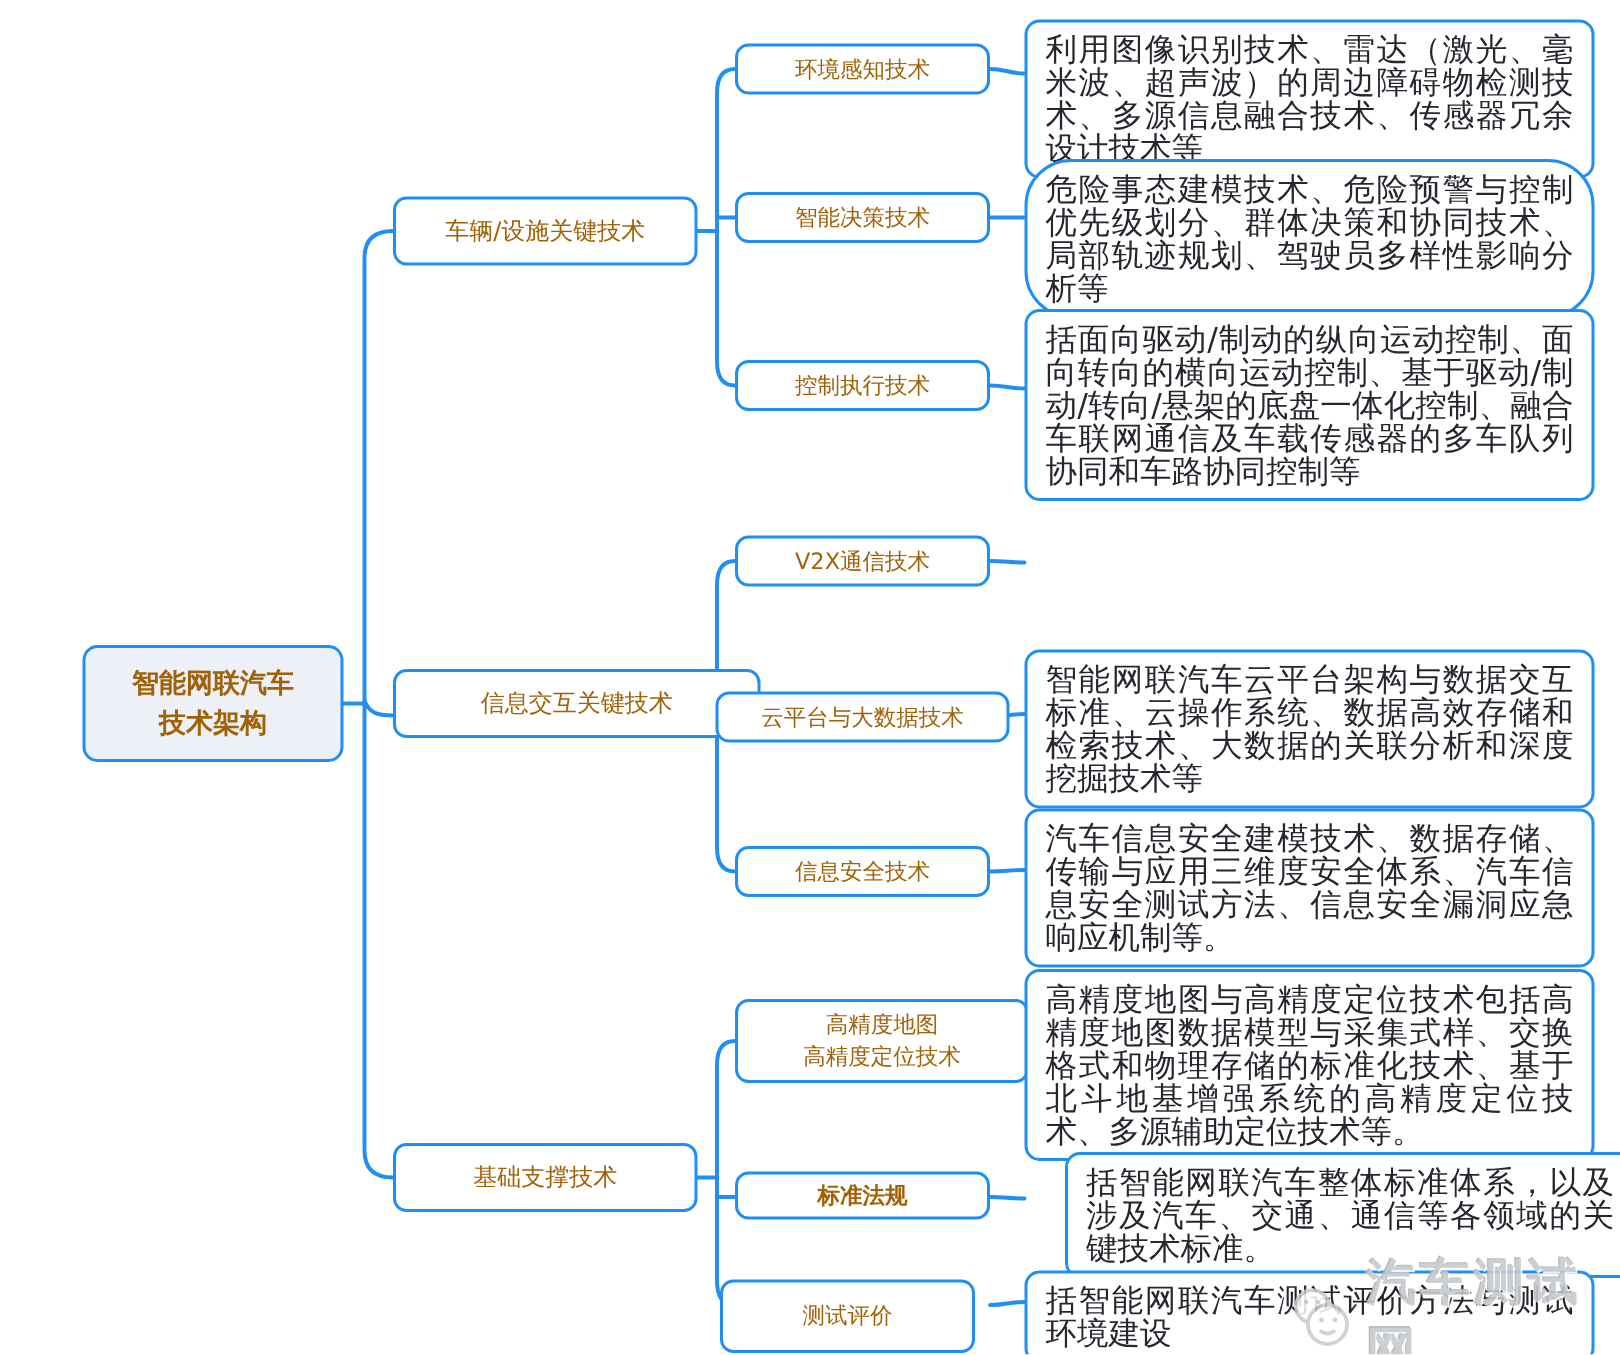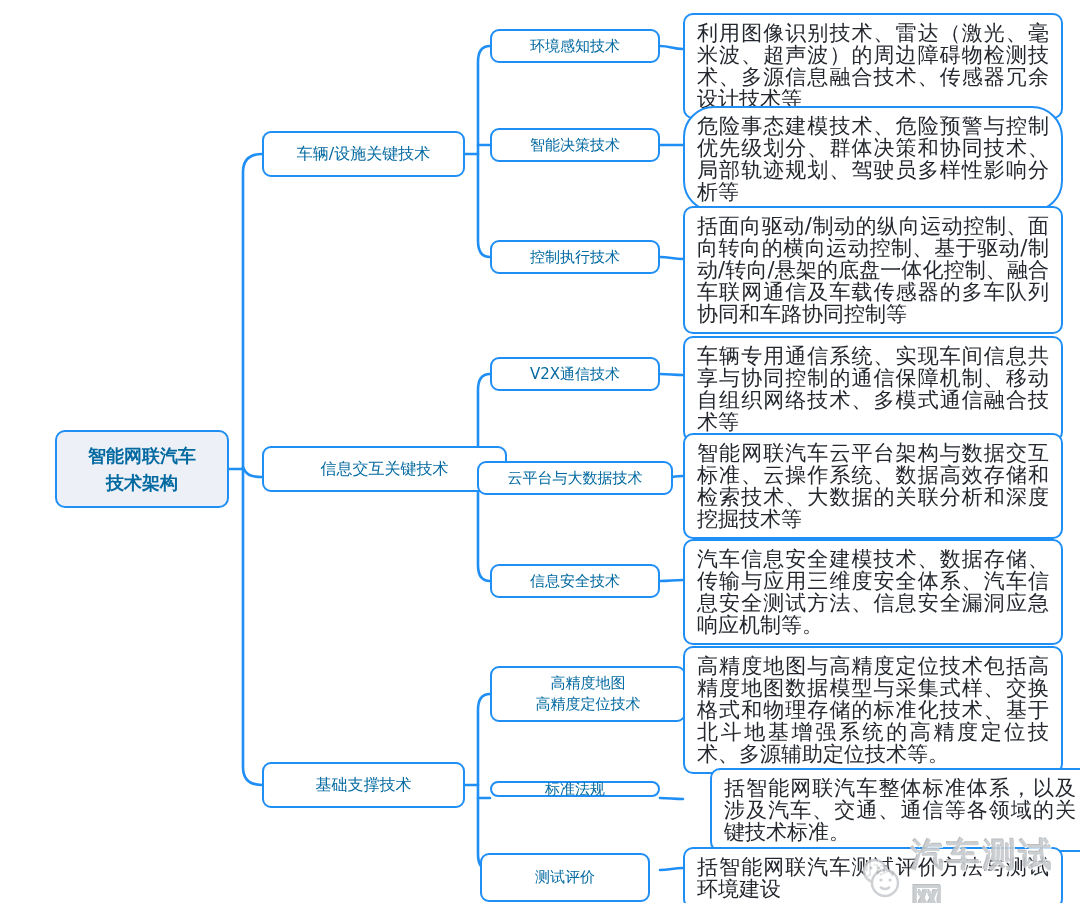--- a/index.html
+++ b/index.html
@@ -1,21 +1,21 @@
 <!DOCTYPE html>
 <html><head>
 <meta charset="utf-8">
 <style>
   html,body{margin:0;padding:0;background:#fff;}
   body{font-family:"DejaVu Sans","Liberation Sans",sans-serif;}
   .canvas{position:relative;width:1080px;height:903px;background:#fff;overflow:hidden;}
   svg.links{position:absolute;left:0;top:0;z-index:1;}
   .node{position:absolute;box-sizing:border-box;display:flex;align-items:center;justify-content:center;
         text-align:center;background:#fff;border:2px solid #1f8ef5;border-radius:9px;z-index:2;
-        color:#0369a1;white-space:pre-line;}
+        color:#a16207;white-space:pre-line;}
   .root{background:#edf1f7;font-weight:bold;font-size:18px;line-height:27px;border-radius:10px;}
   .branch{font-size:16px;}
   .child{font-size:15px;line-height:21px;}
   .desc{position:absolute;box-sizing:border-box;background:#fff;border:2px solid #1f8ef5;border-radius:10px;
         width:380px;padding:7px 12px;font-size:21px;line-height:22px;color:#24282e;text-align:justify;z-index:2;}
   .watermark{position:absolute;left:855px;top:833px;z-index:5;display:flex;align-items:center;gap:4px;
              pointer-events:none;}
   .watermark .wm-text{font-size:33px;font-weight:bold;letter-spacing:3px;color:#c7cacd;
              text-shadow:1px 1px 0 #fff, -1px -1px 0 #b4b7ba;opacity:.9;}
 </style>
@@ -64,27 +64,26 @@
   <div class="node child" style="left:490px;top:29px;width:170px;height:34px;">环境感知技术</div>
   <div class="node child" style="left:490px;top:128px;width:170px;height:34px;">智能决策技术</div>
   <div class="node child" style="left:490px;top:240px;width:170px;height:34px;">控制执行技术</div>
 
   <div class="node child" style="left:490px;top:357px;width:170px;height:34px;text-align:right;">V2X通信技术</div>
   <div class="node child" style="left:477px;top:461px;width:196px;height:34px;">云平台与大数据技术</div>
   <div class="node child" style="left:490px;top:564px;width:170px;height:34px;">信息安全技术</div>
 
   <div class="node child" style="left:490px;top:666px;width:196px;height:56px;">高精度地图
 高精度定位技术</div>
-  <div class="node child" style="left:490px;top:781px;width:170px;height:16px;">标准法规</div>
+  <div class="node child" style="left:490px;top:781px;width:170px;height:32px;font-weight:bold;">标准法规</div>
   <div class="node child" style="left:480px;top:853px;width:170px;height:49px;">测试评价</div>
 
   <div class="desc" style="left:683px;top:13px;">利用图像识别技术、雷达（激光、毫米波、超声波）的周边障碍物检测技术、多源信息融合技术、传感器冗余设计技术等</div>
   <div class="desc" style="left:683px;top:106px;border-radius:31px;">危险事态建模技术、危险预警与控制优先级划分、群体决策和协同技术、局部轨迹规划、驾驶员多样性影响分析等</div>
   <div class="desc" style="left:683px;top:206px;">括面向驱动/制动的纵向运动控制、面向转向的横向运动控制、基于驱动/制动/转向/悬架的底盘一体化控制、融合车联网通信及车载传感器的多车队列协同和车路协同控制等</div>
-  <div class="desc" style="left:683px;top:336px;">车辆专用通信系统、实现车间信息共享与协同控制的通信保障机制、移动自组织网络技术、多模式通信融合技术等</div>
   <div class="desc" style="left:683px;top:433px;">智能网联汽车云平台架构与数据交互标准、云操作系统、数据高效存储和检索技术、大数据的关联分析和深度挖掘技术等</div>
   <div class="desc" style="left:683px;top:539px;">汽车信息安全建模技术、数据存储、传输与应用三维度安全体系、汽车信息安全测试方法、信息安全漏洞应急响应机制等。</div>
   <div class="desc" style="left:683px;top:646px;">高精度地图与高精度定位技术包括高精度地图数据模型与采集式样、交换格式和物理存储的标准化技术、基于北斗地基增强系统的高精度定位技术、多源辅助定位技术等。</div>
   <div class="desc" style="left:710px;top:768px;">括智能网联汽车整体标准体系，以及涉及汽车、交通、通信等各领域的关键技术标准。</div>
   <div class="desc" style="left:683px;top:847px;min-height:43px;">括智能网联汽车测试评价方法与测试环境建设</div>
 
   <div class="watermark">
     <span style="display:inline-block;line-height:0;">
       <svg width="52" height="44" viewBox="0 0 52 44">
         <g fill="none" stroke="#c7cacd" stroke-width="2.5" opacity="0.85">

